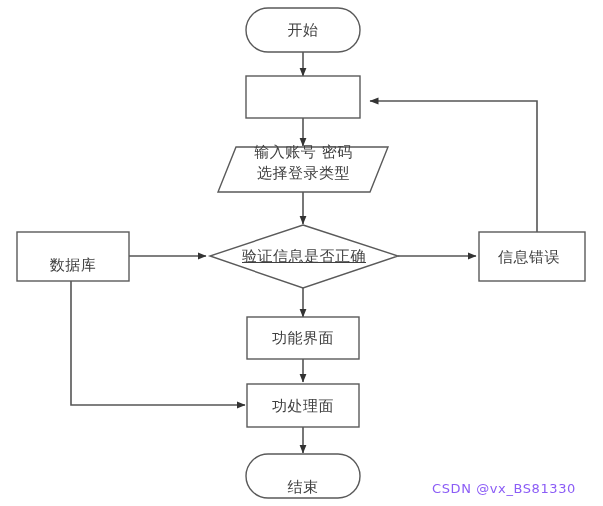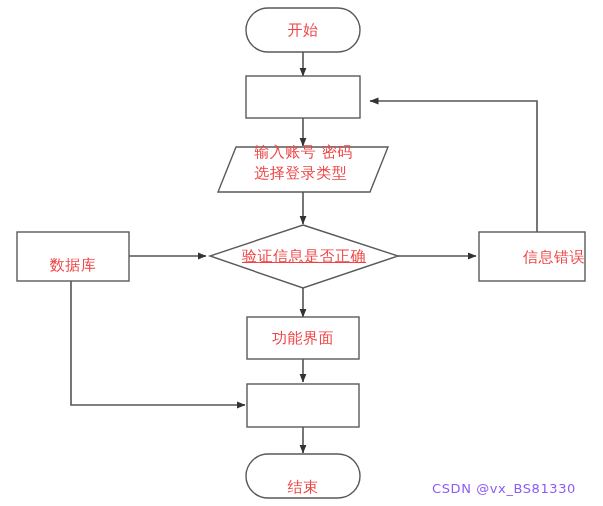--- a/index.html
+++ b/index.html
@@ -23,22 +23,22 @@
     left: 0;
     top: 0;
     width: 603px;
     height: 506px;
   }
   .node-label {
     position: absolute;
     display: flex;
     align-items: center;
     justify-content: center;
-    text-align: left;
-    color: #ef4444;
+    text-align: center;
+    color: #404040;
     font-size: 15px;
     line-height: 20px;
     letter-spacing: 0.5px;
     pointer-events: none;
     white-space: pre-line;
   }
   .watermark {
     position: absolute;
     color: #8b5cf6;
     font-size: 13px;
@@ -106,22 +106,23 @@
   <div class="node-label" style="left:246px; top:8px; width:114px; height:44px;">开始</div>
 
 
   <div class="node-label" style="left:226px; top:147px; width:155px; height:32px; line-height:21px;">输入账号 密码
 选择登录类型</div>
 
   <div class="node-label" style="left:17px; top:232px; width:112px; height:65px;">数据库</div>
 
   <div class="node-label" style="left:210px; top:234px; width:188px; height:44px;text-decoration:underline;">验证信息是否正确</div>
 
-  <div class="node-label" style="left:504px; top:232px; width:100px; height:49px;border-radius:19px;">信息错误</div>
+  <div class="node-label" style="left:479px; top:232px; width:100px; height:49px;border-radius:19px;">信息错误</div>
 
   <div class="node-label" style="left:247px; top:317px; width:112px; height:42px;">功能界面</div>
 
+  <div class="node-label" style="left:247px; top:384px; width:112px; height:43px;">功处理面</div>
 
   <div class="node-label" style="left:246px; top:454px; width:114px; height:44px;margin-top:11px;">结束</div>
 
   <div class="watermark" style="left:432px; top:481px;">CSDN @vx_BS81330</div>
 
 </div>
 
 </body></html>

